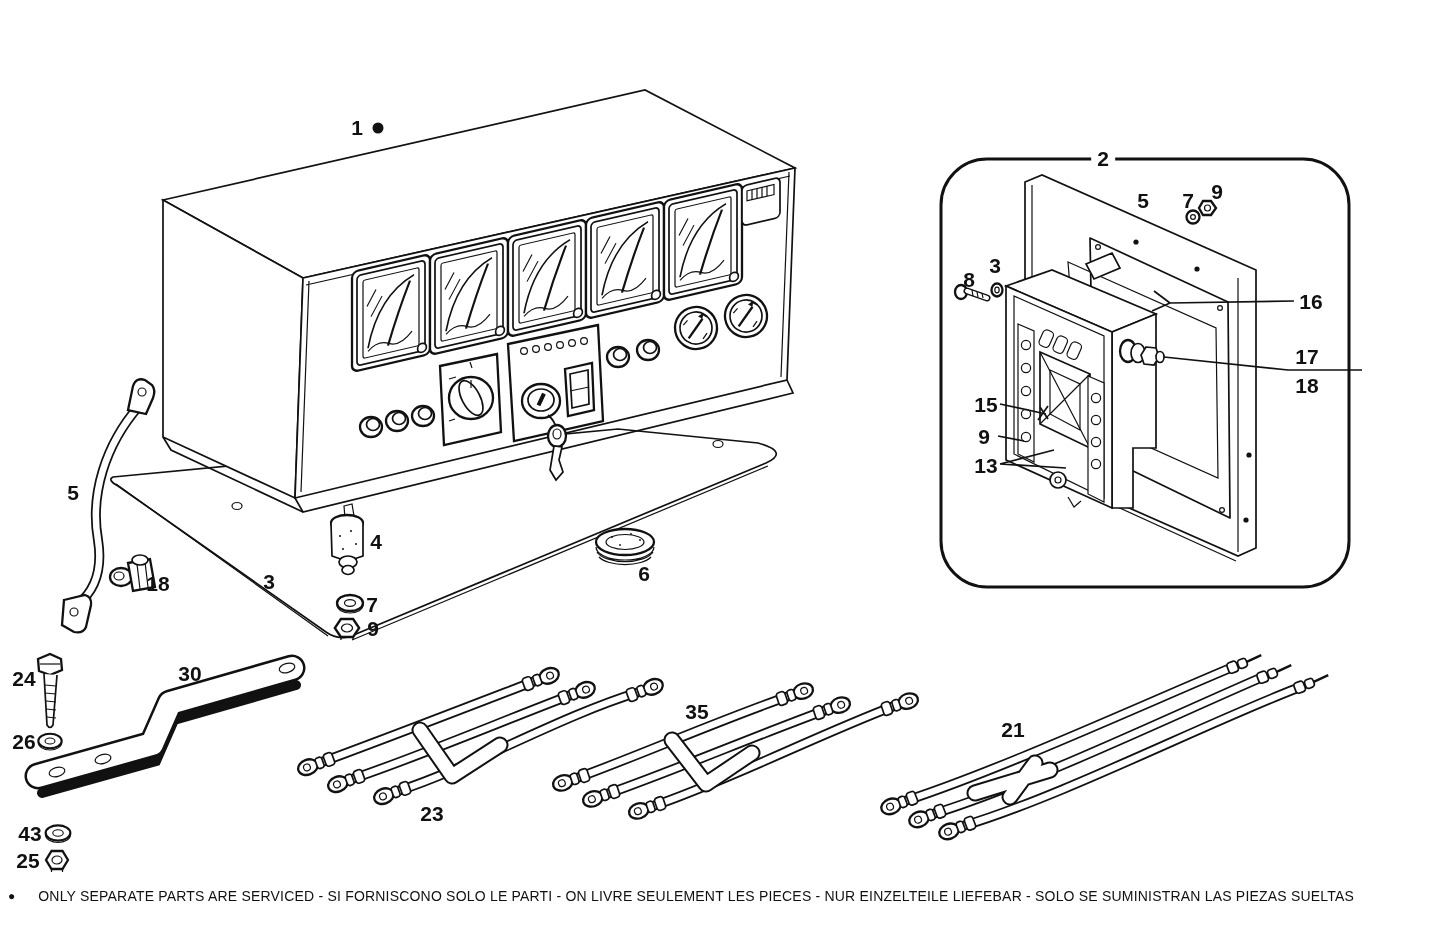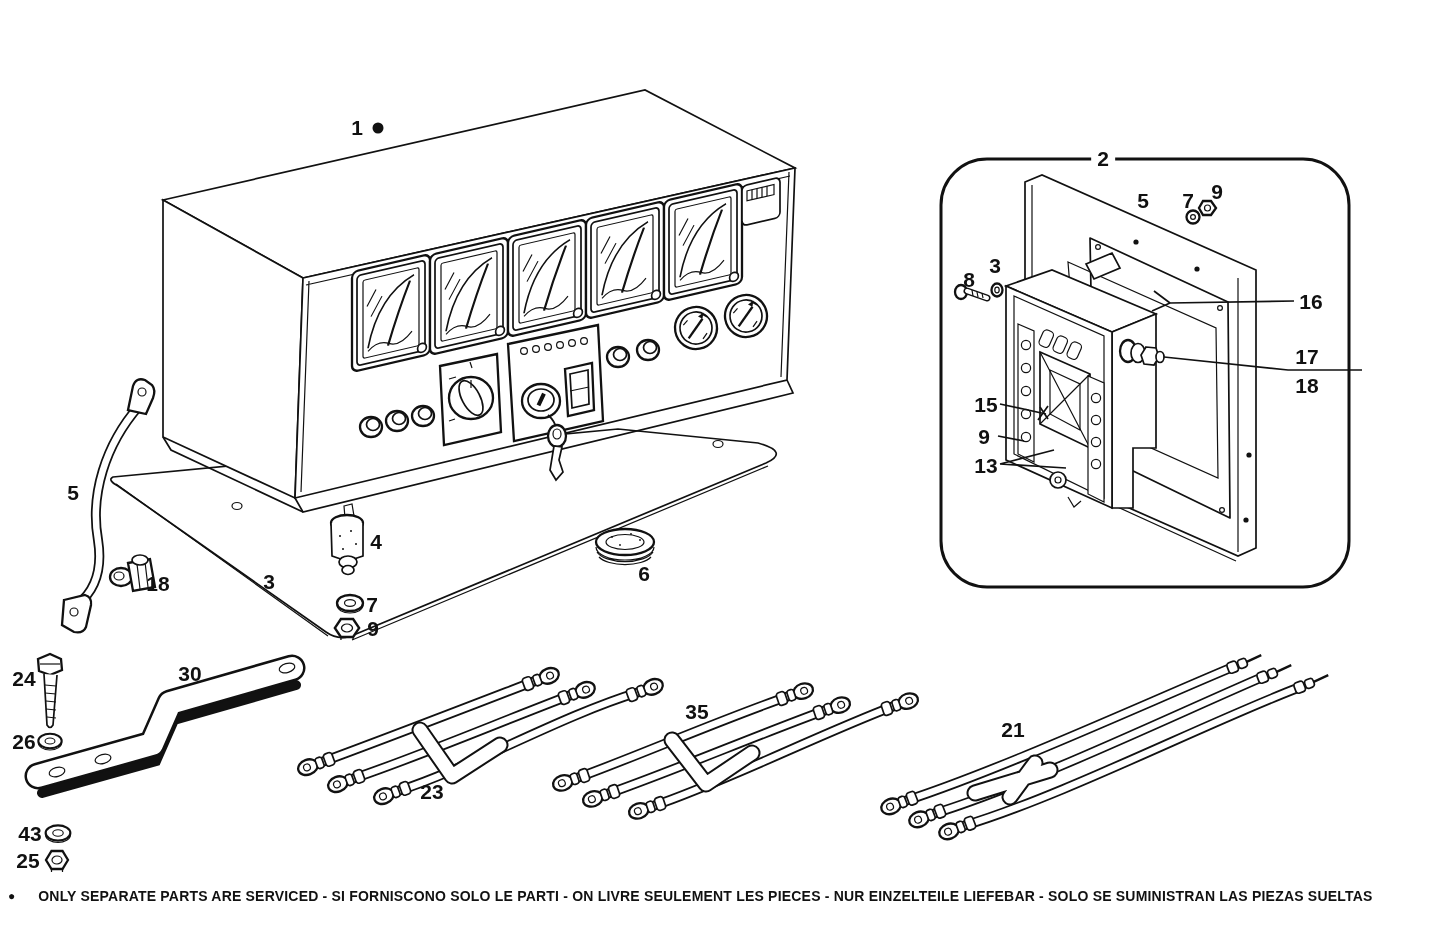--- a/index.html
+++ b/index.html
@@ -3,21 +3,21 @@
 <meta charset="utf-8">
 <style>
   html,body{margin:0;padding:0;background:#fff;}
   #page{position:relative;width:1437px;height:931px;background:#fff;overflow:hidden;
         font-family:"Liberation Sans",sans-serif;color:#111;}
   .co{position:absolute;transform:translate(-50%,-50%);font-weight:bold;font-size:21px;
       color:#111;white-space:nowrap;line-height:1;}
   .on-border{background:#fff;padding:0 6px;}
   .footer{position:absolute;left:0;top:888px;width:1437px;display:flex;align-items:center;}
   .footer .bullet{margin-left:8px;font-size:12px;line-height:1;}
-  .footer .text{margin-left:23px;font-size:14px;font-weight:bold;letter-spacing:0.2px;white-space:nowrap;}
+  .footer .text{margin-left:23px;font-size:14px;font-weight:normal;letter-spacing:0.2px;white-space:nowrap;}
   
   .o1{stroke:#111;stroke-width:1.2;fill:#fff}
   .o15{stroke:#111;stroke-width:1.7;fill:#fff}
   .o2{stroke:#111;stroke-width:2.3;fill:#fff}
   .l1{stroke:#111;stroke-width:1.2;fill:none}
   .l15{stroke:#111;stroke-width:1.7;fill:none}
   .l2{stroke:#111;stroke-width:2.3;fill:none}
   .l3{stroke:#111;stroke-width:3;fill:none}
   .dk{fill:#111;stroke:none}
   .cabo{stroke:#111;stroke-width:10;fill:none;stroke-linecap:round}
@@ -373,21 +373,21 @@
 <div class="co" style="left:986px;top:465px">13</div>
 <div class="co" style="left:984px;top:436px">9</div>
 <div class="co" style="left:986px;top:404px">15</div>
 <div class="co" style="left:1311px;top:301px">16</div>
 <div class="co" style="left:1307px;top:356px">17</div>
 <div class="co" style="left:1307px;top:385px">18</div>
 <div class="co" style="left:158px;top:583px">18</div>
 <div class="co" style="left:190px;top:673px">30</div>
 <div class="co" style="left:1013px;top:729px">21</div>
 <div class="co" style="left:697px;top:711px">35</div>
-<div class="co" style="left:432px;top:791px">23</div>
+<div class="co" style="left:432px;top:813px">23</div>
 <div class="co" style="left:24px;top:678px">24</div>
 <div class="co" style="left:28px;top:860px">25</div>
 <div class="co" style="left:24px;top:741px">26</div>
 <div class="co" style="left:30px;top:833px">43</div>
 
 
 <div class="footer">
   <span class="bullet">●</span>
   <span class="text">ONLY SEPARATE PARTS ARE SERVICED - SI FORNISCONO SOLO LE PARTI - ON LIVRE SEULEMENT LES PIECES - NUR EINZELTEILE LIEFEBAR - SOLO SE SUMINISTRAN LAS PIEZAS SUELTAS</span>
 </div>

